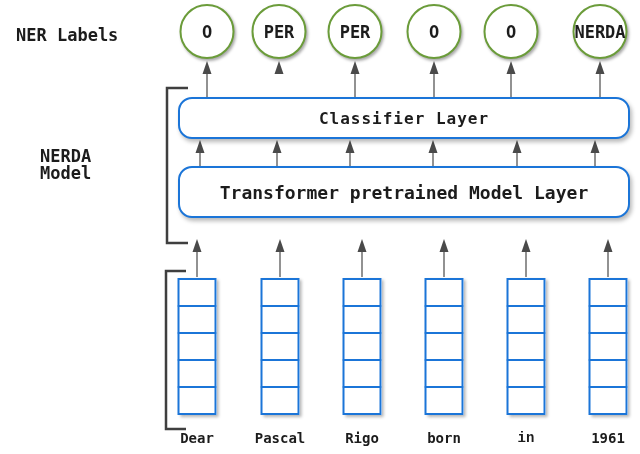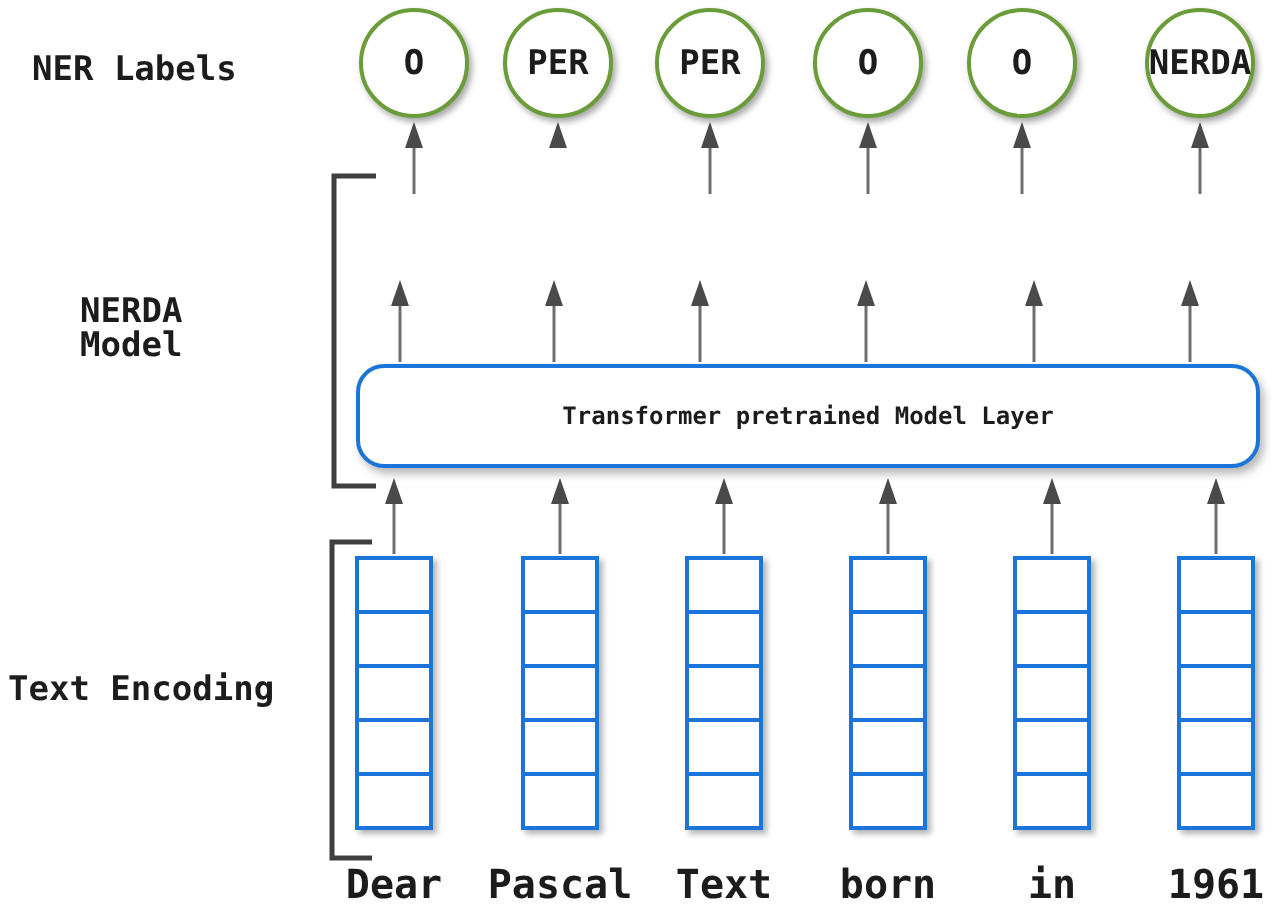--- a/index.html
+++ b/index.html
@@ -20,32 +20,32 @@
     box-shadow:1.5px 2px 3px rgba(0,0,0,0.35);
     transform:translateX(-50%);
   }
   .layer-box{
     position:absolute;left:178px;width:452px;box-sizing:border-box;
     border:2px solid var(--blue,#1b75d8);border-radius:14px;background:#fff;
     display:flex;align-items:center;justify-content:center;
     box-shadow:2px 3px 4px rgba(0,0,0,0.28);
   }
   .classifier{top:97px;height:42px;font-size:16px;letter-spacing:1px;}
-  .transformer{top:182px;height:52px;font-size:12px;letter-spacing:0px;}
+  .transformer{top:166px;height:52px;font-size:18px;letter-spacing:0px;}
   .column{
     position:absolute;top:278px;width:39px;transform:translateX(-50%);
     box-shadow:2px 2px 3px rgba(0,0,0,0.3);
   }
   .cell{
     width:39px;height:29px;box-sizing:border-box;background:#fff;
     border:2px solid var(--blue,#1b75d8);margin-top:-2px;
   }
   .cell:first-child{margin-top:0;}
   .word{
-    position:absolute;top:430px;font-size:20px;transform:translateX(-50%);
+    position:absolute;top:430px;font-size:14px;transform:translateX(-50%);
     white-space:nowrap;
   }
 </style>
 </head>
 <body>
 
 <div class="canvas" style="--bg: #ffffff; --green: #6b9c3a; --blue: #1b75d8; --text: #1c1c1c;">
 
   <svg class="conn" viewBox="0 0 640 454">
     <g id="brackets">
@@ -87,31 +87,33 @@
         <polygon points="526,239 521.5,252 530.5,252" fill="#4a4a4a"></polygon>
         <line x1="526" x2="526" y1="252" y2="277" stroke="#6e6e6e" stroke-width="1.5"></line>
         <polygon points="608,239 603.5,252 612.5,252" fill="#4a4a4a"></polygon>
         <line x1="608" x2="608" y1="252" y2="277" stroke="#6e6e6e" stroke-width="1.5"></line>
       </g>
   </svg>
 
   <div class="side-label lbl-nerda">NERDA
 Model</div>
   <div class="side-label lbl-ner">NER Labels</div>
-  <div class="side-label lbl-text">Text Encoding</div>
 
   <div id="circles">
       <div class="circle" style="left: 207px;">O</div>
       <div class="circle" style="left: 279px;">PER</div>
       <div class="circle" style="left: 355px;">PER</div>
       <div class="circle" style="left: 434px;">O</div>
       <div class="circle" style="left: 511px;">O</div>
       <div class="circle" style="left: 600px;">NERDA</div>
     </div>
 
+  <div class="layer-box classifier">
+    <span>Classifier Layer</span>
+  </div>
   <div class="layer-box transformer">
     <span>Transformer pretrained Model Layer</span>
   </div>
 
   <div id="columns">
       <div class="column" style="left: 197px;">
         <div class="cell"></div>
         <div class="cell"></div>
         <div class="cell"></div>
         <div class="cell"></div>
@@ -149,19 +151,19 @@
         <div class="cell"></div>
         <div class="cell"></div>
         <div class="cell"></div>
         <div class="cell"></div>
         <div class="cell"></div>
       </div>
     </div>
   <div id="words">
       <div class="word" style="left: 197px;">Dear</div>
       <div class="word" style="left: 280px; text-align: right;">Pascal</div>
-      <div class="word" style="left: 362px;">Text</div>
+      <div class="word" style="left: 362px;">Rigo</div>
       <div class="word" style="left: 444px;">born</div>
-      <div class="word" style="left: 526px;">in</div>
+      <div class="word" style="left: 526px; font-family: Liberation Mono, monospace;">in</div>
       <div class="word" style="left: 608px;">1961</div>
     </div>
 
 </div>
 
 </body></html>

